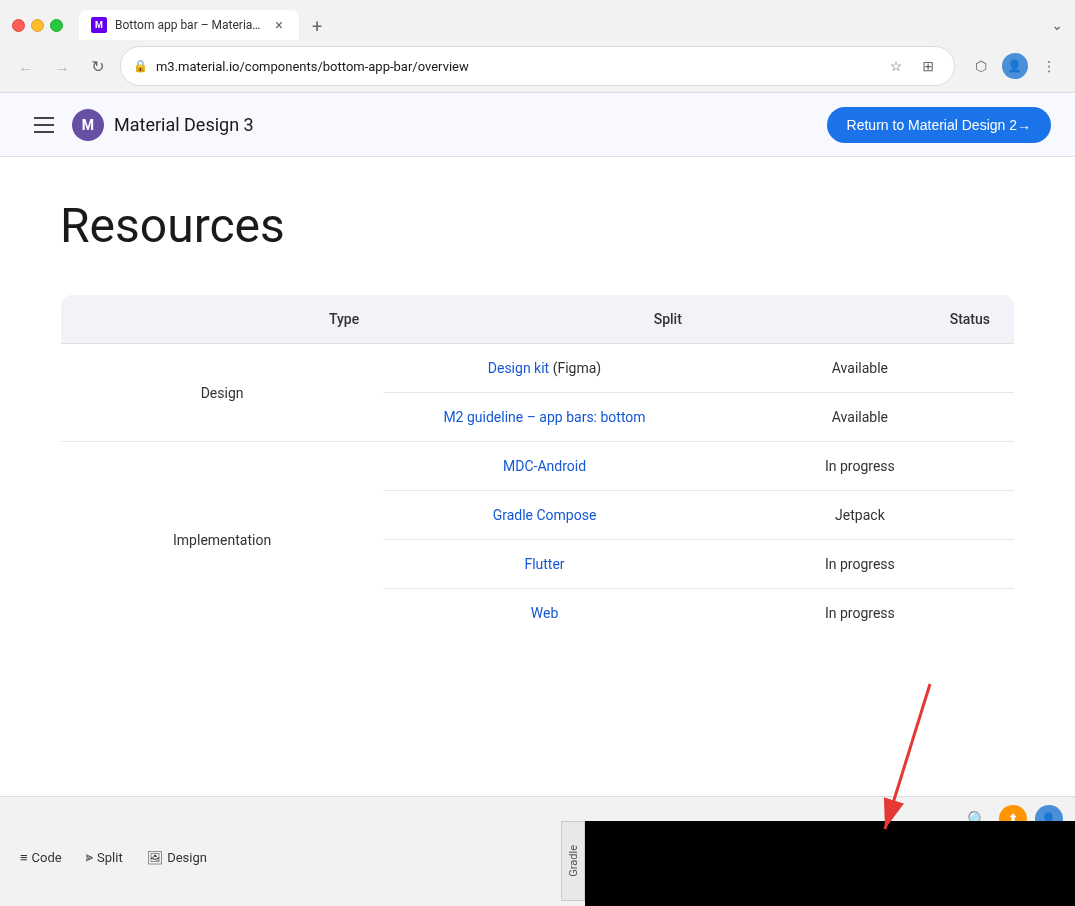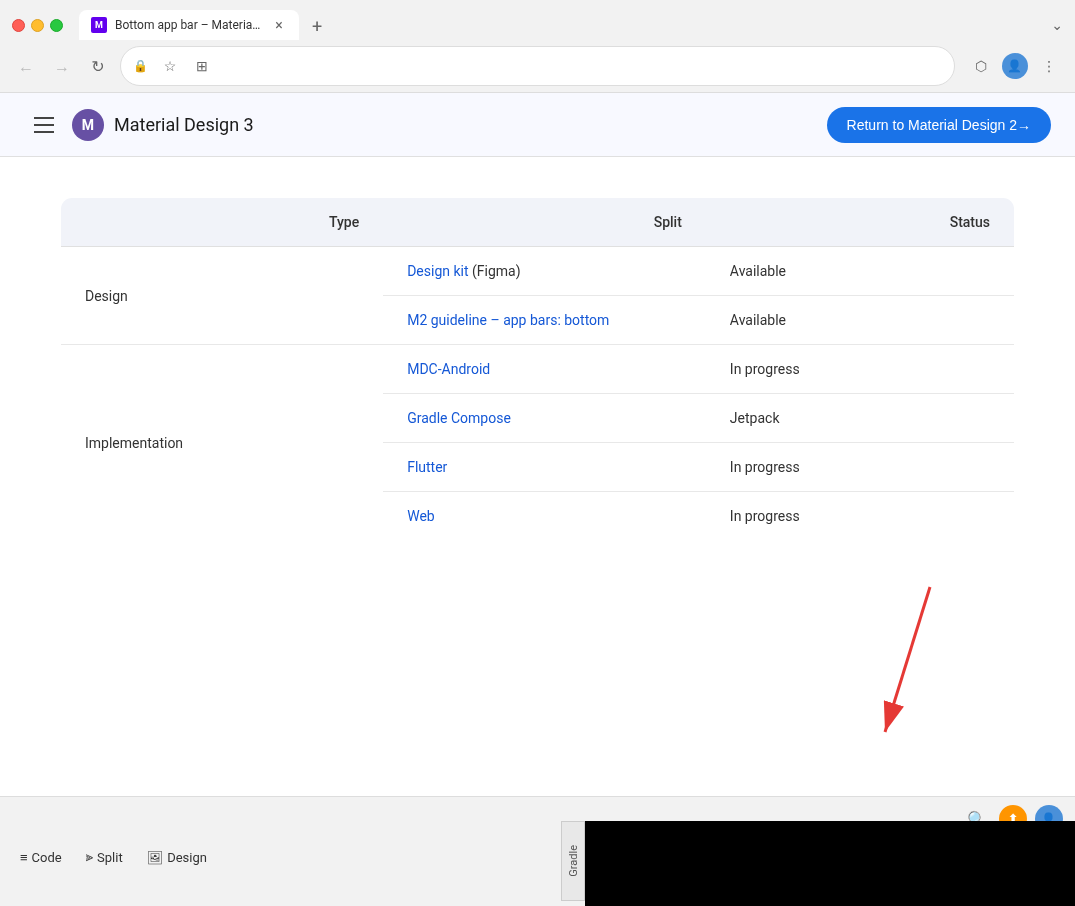--- a/index.html
+++ b/index.html
@@ -301,20 +301,21 @@
       color: #333;
       border-bottom: 1px solid #e0e0e0;
     }
 
     .resources-table td {
       padding: 16px 24px;
       font-size: 14px;
       color: #333;
       border-bottom: 1px solid #e8e8e8;
       vertical-align: middle;
+      text-align: center;
     }
 
     .resources-table tr:last-child td {
       border-bottom: none;
     }
 
     .resources-table th:first-child,
     .resources-table td:first-child {
       width: 230px;
     }
@@ -440,20 +441,21 @@
       <span>←</span>
     </div>
     <div class="nav-btn disabled">
       <span>→</span>
     </div>
     <div class="nav-btn">
       <span>↻</span>
     </div>
     <div class="address-bar">
       <span class="lock-icon">🔒</span>
+      <span class="address-text">m3.material.io/components/bottom-app-bar/overview</span>
       <div class="address-actions">
         <div class="addr-btn">☆</div>
         <div class="addr-btn">⊞</div>
       </div>
     </div>
     <div class="browser-actions">
       <div class="addr-btn">⬡</div>
       <div class="addr-btn">
         <div class="avatar">
           <span>👤</span>
@@ -474,20 +476,21 @@
     <div class="logo-icon">M</div>
     <span class="site-title">Material Design 3</span>
   </div>
   <button class="return-btn">
     <span>Return to Material Design 2</span>
     <span>→</span>
   </button>
 </div>
 
 <div class="main-content">
+  <h1 class="page-title">Resources</h1>
 
   <div class="annotation-container">
     <table class="resources-table">
       <thead>
         <tr>
           <th>Type</th>
           <th>Split</th>
           <th>Status</th>
         </tr>
       </thead>

